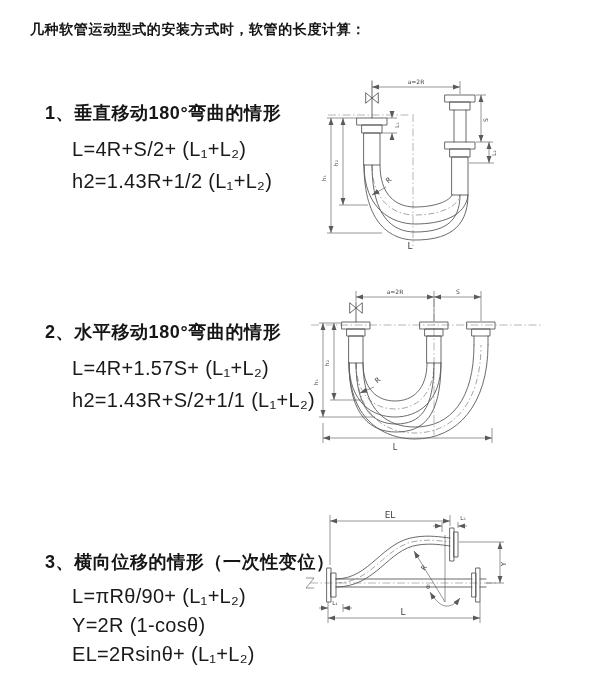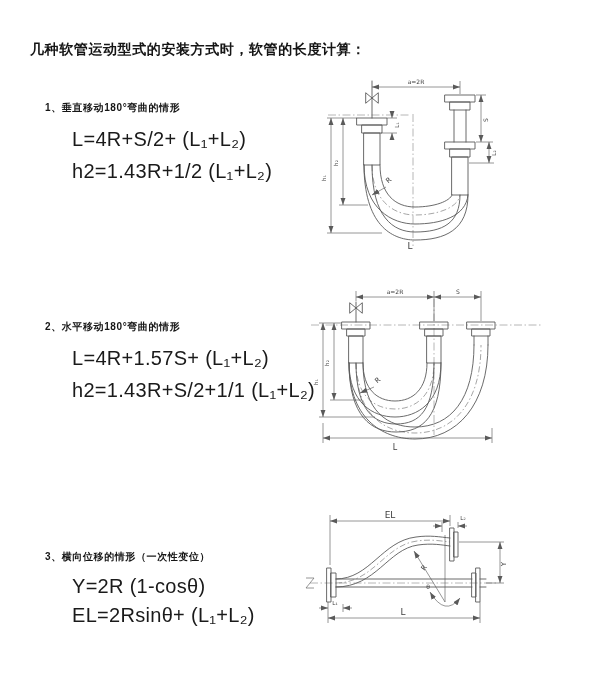--- a/index.html
+++ b/index.html
@@ -1,21 +1,21 @@
 <!DOCTYPE html>
 <html><head>
 <meta charset="utf-8">
 <style>
   html,body{margin:0;padding:0;background:#ffffff;}
   #page{position:relative;width:600px;height:675px;background:#ffffff;overflow:hidden;
         font-family:"Liberation Sans","DejaVu Sans",sans-serif;color:#1c1c1c;}
   .doc-title{position:absolute;left:30px;top:21px;font-size:14px;font-weight:600;
-             letter-spacing:0.6px;color:#151515;white-space:nowrap;margin-top:20px;}
+             letter-spacing:0.6px;color:#151515;white-space:nowrap;}
   .section{position:absolute;left:45px;}
-  .sec-heading{font-size:10px;font-weight:600;letter-spacing:0.6px;color:#161616;white-space:nowrap;}
+  .sec-heading{font-size:18px;font-weight:600;letter-spacing:0.6px;color:#161616;white-space:nowrap;}
   .formula{margin-left:27px;font-size:20px;font-weight:500;color:#1a1a1a;
            letter-spacing:0.3px;white-space:nowrap;display:flex;align-items:center;}
   .s12 .formula{height:32px;}
   .s3  .formula{height:29px;}
   .sec-heading{margin-bottom:8px;}
   .diagram{position:absolute;}
   svg text{font-family:"DejaVu Sans","Liberation Sans",sans-serif;fill:#3c3c3c;}
   .ln{fill:none;stroke:#5a5a5a;stroke-width:0.9;stroke-linecap:round;stroke-linejoin:round;}
   .dim{fill:none;stroke:#5f5f5f;stroke-width:0.65;}
   .cl{fill:none;stroke:#7a7a7a;stroke-width:0.55;stroke-dasharray:8 2.5 1.5 2.5;}
@@ -37,20 +37,21 @@
   </div>
 
   <div class="section s12" style="top:320px;">
     <div class="sec-heading">2、水平移动180°弯曲的情形</div>
     <div class="formula">L=4R+1.57S+ (L₁+L₂)</div>
     <div class="formula">h2=1.43R+S/2+1/1 (L₁+L₂)</div>
   </div>
 
   <div class="section s3" style="top:522px;margin-top:28px;">
     <div class="sec-heading">3、横向位移的情形（一次性变位）</div>
+    <div class="formula">L=πRθ/90+ (L₁+L₂)</div>
     <div class="formula">Y=2R (1-cosθ)</div>
     <div class="formula">EL=2Rsinθ+ (L₁+L₂)</div>
   </div>
 
   <svg class="diagram" style="left:310px;top:68px;" width="290" height="190" viewBox="0 0 290 190">
     <defs>
       <marker id="ar1" viewBox="0 0 8 6" markerWidth="8" markerHeight="6" refX="7.4" refY="3" orient="auto-start-reverse" markerUnits="userSpaceOnUse">
         <path d="M0,0.4 L7.4,3 L0,5.6 Z" fill="#5a5a5a"></path>
       </marker>
       <pattern id="h1p" width="3.5" height="3.5" patternUnits="userSpaceOnUse">

